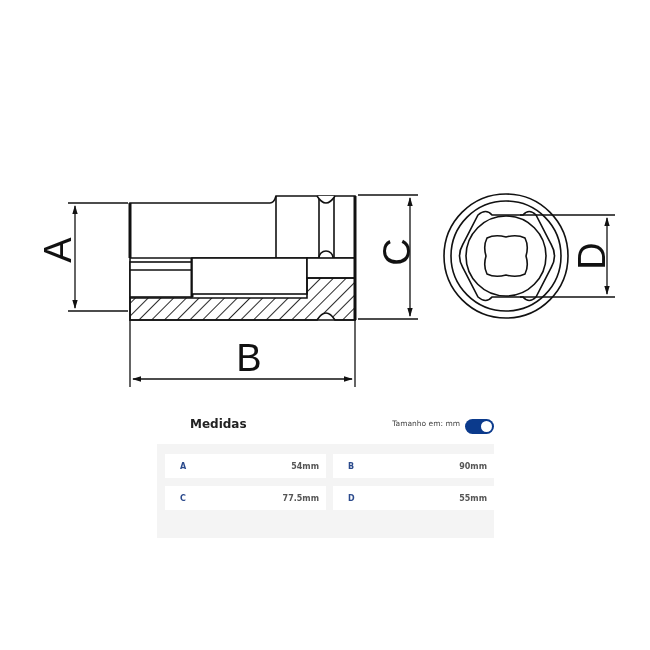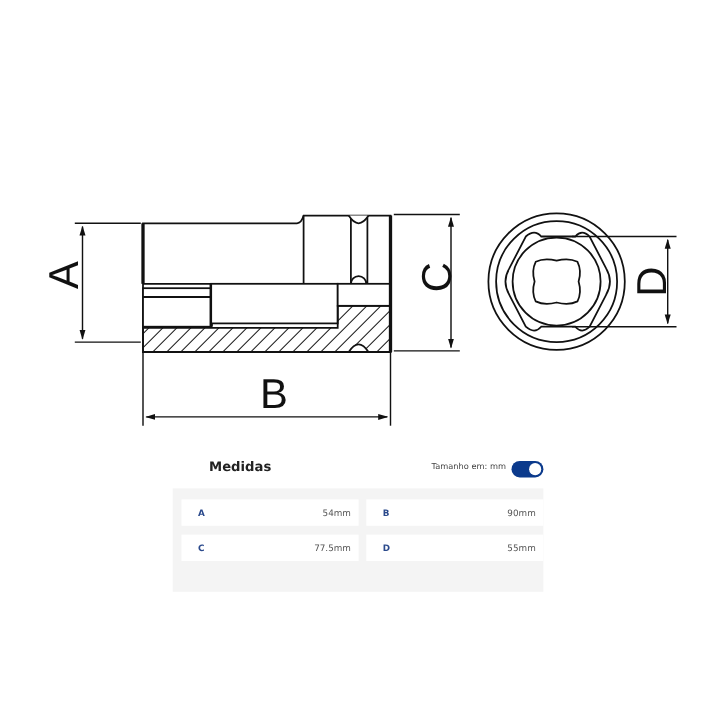--- a/index.html
+++ b/index.html
@@ -8,21 +8,21 @@
   .dim-label { font-family: "Liberation Sans", sans-serif; font-size: 38px; fill: #111; }
   #measures { position: absolute; left: 157px; top: 417px; width: 337px; }
   .m-title { position: absolute; left: 0; top: 0; font-size: 12px; font-weight: bold; color: #222; margin-left: 33px; }
   .unit-wrap { position: absolute; right: 0; top: 2px; display: flex; align-items: flex-start; gap: 5px; }
   .unit-label { font-size: 7.5px; color: #444; }
   .toggle { width: 29px; height: 15px; border-radius: 8px; background: #0b3a8c; position: relative; cursor: pointer; }
   .toggle .knob { position: absolute; right: 2px; top: 2px; width: 11px; height: 11px; border-radius: 50%; background: #fff; }
   .grid { position: absolute; left: 0; top: 27px; width: 337px; height: 94px; background: #f4f4f4; }
   .cell { position: absolute; width: 161px; height: 24px; background: #ffffff; display: flex; align-items: center; justify-content: space-between; padding: 0 7px 0 15px; box-sizing: border-box; }
   .cell .k { font-size: 8px; font-weight: bold; color: #2b4a8c; }
-  .cell .v { font-size: 8px; color: #555; }
+  .cell .v { font-size: 8px; color: #555; font-weight: bold; }
 </style>
 </head>
 <body>
 
 <svg id="drawing" viewBox="0 0 650 400" width="650" height="400">
   <defs>
     <pattern id="hatch" patternUnits="userSpaceOnUse" width="9" height="9" patternTransform="rotate(45)">
       <line x1="0" y1="0" x2="0" y2="9" stroke="#111" stroke-width="1.8"></line>
     </pattern>
     <marker id="arr" viewBox="0 0 10 10" refX="9" refY="5" markerWidth="7" markerHeight="7" orient="auto-start-reverse">

